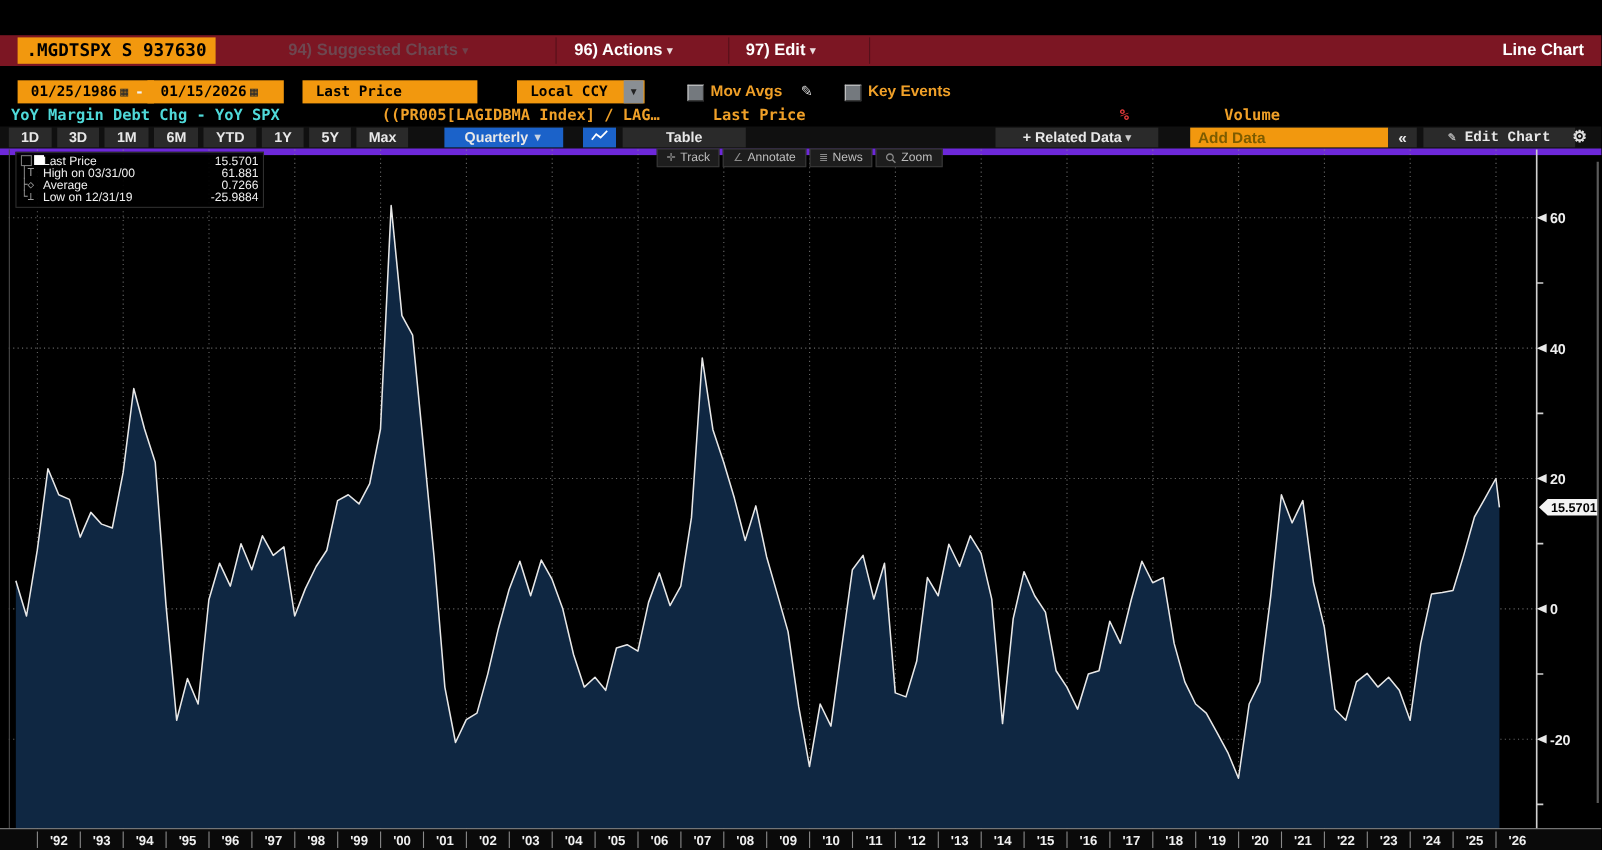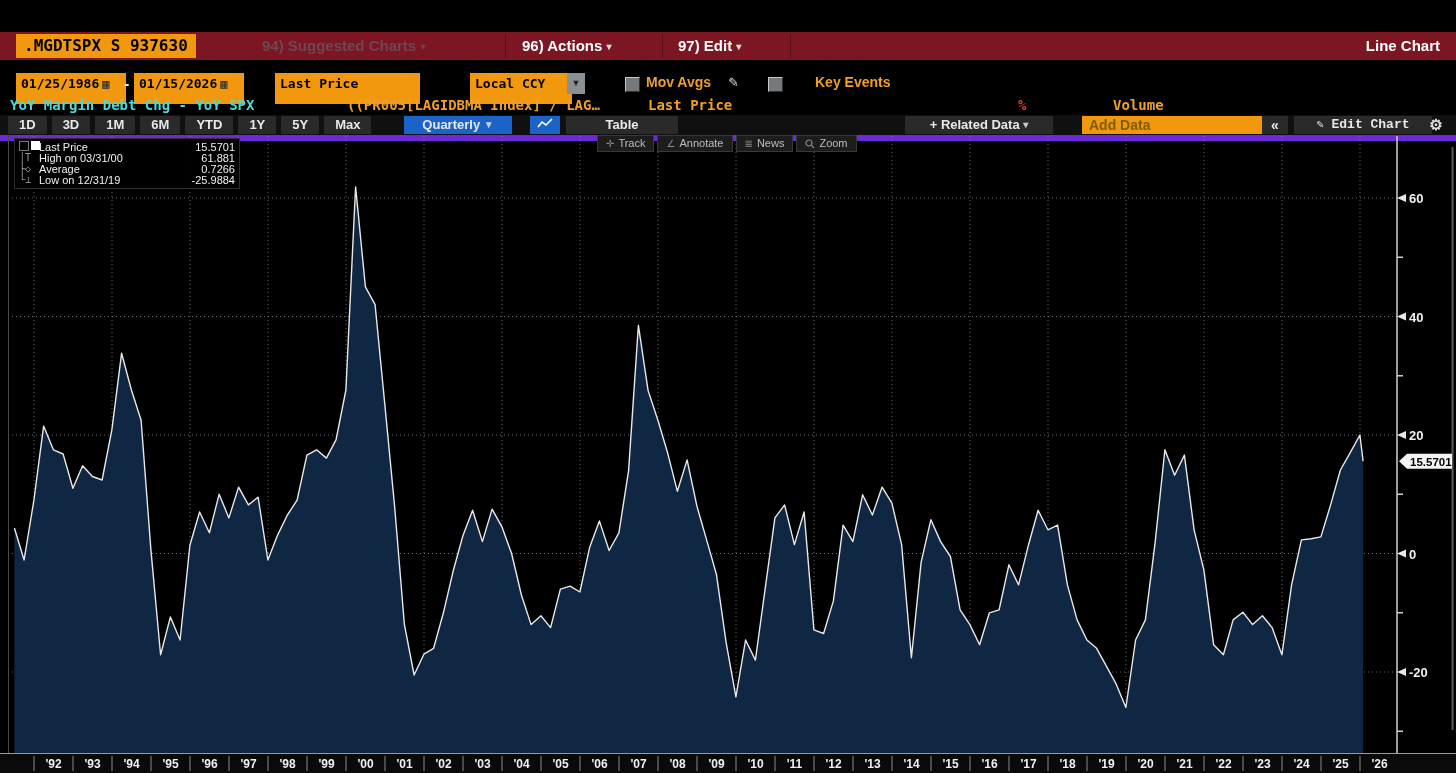--- a/index.html
+++ b/index.html
@@ -16,22 +16,22 @@
   
   #ribbon{position:absolute;top:32px;left:0;width:100%;height:28px;background:#7c1623;}
   #sec-box{position:absolute;top:2px;left:16px;height:24px;background:#f2980e;color:#000;
     font-family:"DejaVu Sans Mono",monospace;font-weight:bold;font-size:16px;line-height:24px;padding:0 8px;}
   .rib-item{position:absolute;top:0;height:28px;line-height:28px;font-size:15px;font-weight:bold;color:#fff;white-space:nowrap;}
   .rib-muted{color:#6e4750;}
   .rib-sep{position:absolute;top:2px;width:1px;height:24px;background:#55101a;}
   .caret{font-size:10px;vertical-align:1px;opacity:.85;}
   
   #controls{position:absolute;top:73px;left:0;width:100%;height:23px;}
-  .field{position:absolute;top:0;height:31px;background:#f2980e;color:#000;
-    font-family:"DejaVu Sans Mono",monospace;font-weight:bold;font-size:13px;line-height:21px;padding:0 5px;white-space:nowrap;}
+  .field{position:absolute;top:0;height:21px;background:#f2980e;color:#000;
+    font-family:"DejaVu Sans Mono",monospace;font-weight:bold;font-size:13px;line-height:21px;padding:0 12px;white-space:nowrap;}
   .cal-icon{display:inline-block;color:#2b2b2b;font-size:12px;margin-left:3px;}
   .dd-btn{position:absolute;top:0;width:18px;height:21px;background:#8a8f94;color:#222;text-align:center;line-height:21px;font-size:9px;}
   .chk{position:absolute;top:4px;width:13px;height:13px;background:#74797e;border-top:1px solid #c9c9c9;border-left:1px solid #c9c9c9;border-right:1px solid #333;border-bottom:1px solid #333;}
   .ctl-label{position:absolute;top:1px;font-size:14px;color:#f0a028;font-weight:bold;white-space:nowrap;}
   .pencil{color:#d8d8d8;font-size:13px;}
   
   #subtitle span{position:absolute;top:0;font-size:14px;white-space:nowrap;font-family:"DejaVu Sans Mono",monospace;font-weight:bold;}
   
   #toolbar{position:absolute;top:115px;left:0;width:100%;height:20px;background:#101010;border-bottom:6px solid #6d28d9;}
   .tb{position:absolute;top:1px;height:18px;line-height:18px;background:#2a2a2a;color:#e8e8e8;
@@ -89,21 +89,21 @@
     <div class="field" style="left:134px;width:100px;">
       <span>01/15/2026</span><span class="cal-icon">▦</span>
     </div>
     <div class="field" style="left:275px;width:135px;">Last Price</div>
     <div class="field" style="left:470px;width:92px;">Local CCY</div>
     <div class="dd-btn" style="left:567px;">▼</div>
     <div class="chk" style="left:625px;"></div>
     <span class="ctl-label" style="left:646px;">Mov Avgs</span>
     <span class="abs pencil" style="left:728px;top:2px;">✎</span>
     <div class="chk" style="left:768px;"></div>
-    <span class="ctl-label" style="left:815px;">Key Events</span>
+    <span class="ctl-label" style="left:789px;">Key Events</span>
   </div>
 
   <div id="subtitle" style="position:absolute;top:97px;left:0;width:100%;height:18px;">
     <span class="cyan" style="left:10px;">YoY Margin Debt Chg - YoY SPX</span>
     <span class="amber" style="left:347px;">((PR005[LAGIDBMA Index] / LAG…</span>
     <span class="amber" style="left:648px;">Last Price</span>
     <span style="left:1018px;color:#e33a3a;">%</span>
     <span class="amber" style="left:1113px;">Volume</span>
   </div>
 

